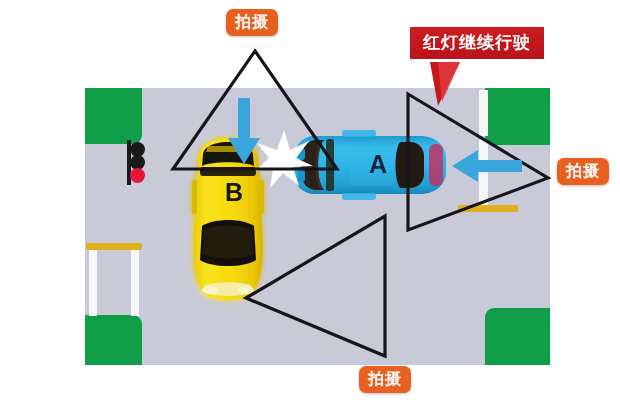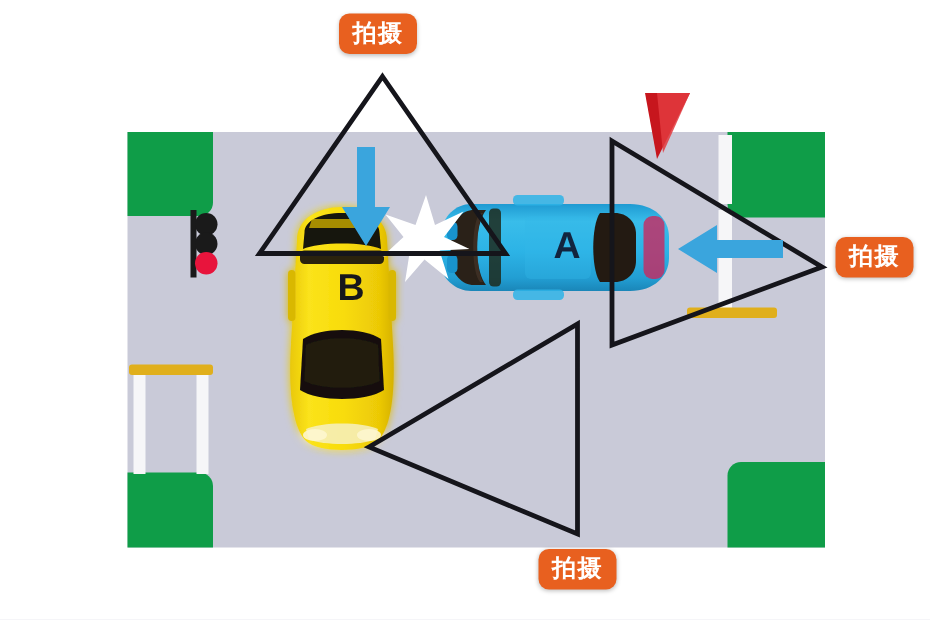--- a/index.html
+++ b/index.html
@@ -245,20 +245,21 @@
   </svg>
 
   <svg class="arrow" style="left:228px; top:98px; width:32px; height:68px;" viewBox="0 0 32 68">
     <polygon points="10,0 22,0 22,40 32,40 16,66 0,40 10,40" fill="#3aa5dd"></polygon>
   </svg>
 
   <svg class="arrow" style="left:452px; top:150px; width:70px; height:32px;" viewBox="0 0 70 32">
     <polygon points="0,16 26,0 26,10 70,10 70,22 26,22 26,32" fill="#3aa5dd"></polygon>
   </svg>
 
+  <div class="banner-red">红灯继续行驶</div>
   <svg class="banner-tail" width="50" height="50" viewBox="0 0 50 50">
     <polygon points="0,0 30,0 8,44" fill="#c7161d"></polygon>
     <polygon points="8,0 30,0 12,40" fill="#e23a3e" opacity=".85"></polygon>
   </svg>
 
   <div class="tag-capture tag-cap-top">拍摄</div>
   <div class="tag-capture tag-cap-right">拍摄</div>
   <div class="tag-capture tag-cap-bottom">拍摄</div>
 
 </div>

